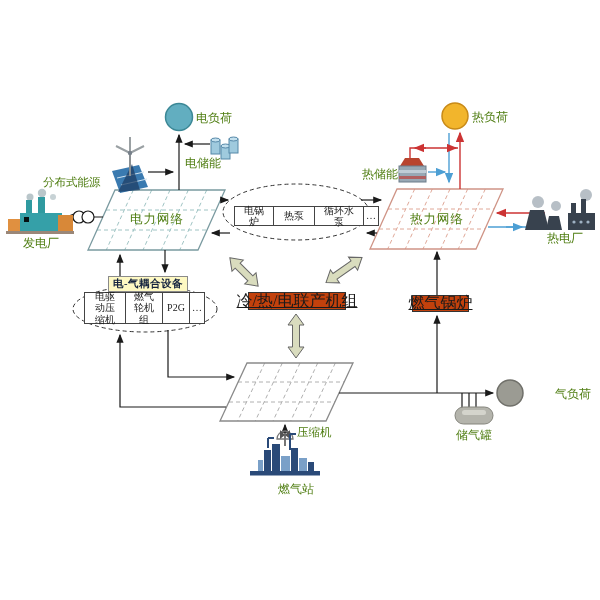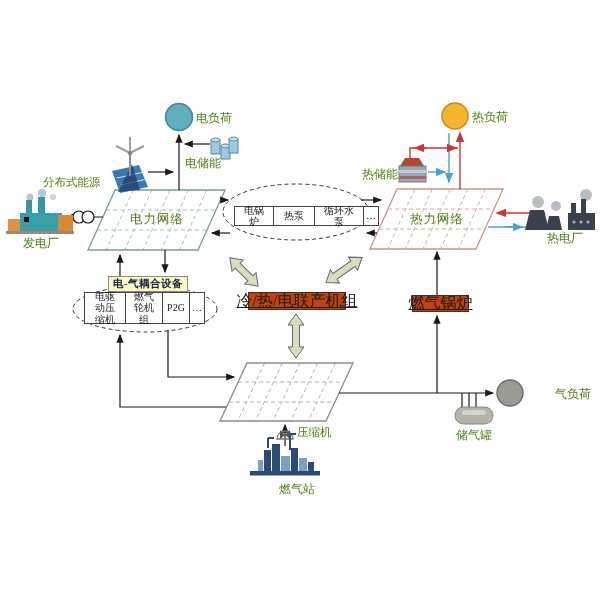--- a/index.html
+++ b/index.html
@@ -231,21 +231,21 @@
   <div class="lbl center" style="left:14px;top:235px;width:54px;">发电厂</div>
   <div class="lbl" style="left:43px;top:164px;font-size:11.5px;margin-top:11px;">分布式能源</div>
   <div class="lbl" style="left:196px;top:110px;">电负荷</div>
   <div class="lbl" style="left:185px;top:155px;">电储能</div>
   <div class="lbl center netlbl" style="left:117px;top:211px;width:80px;">电力网络</div>
   <div class="lbl" style="left:472px;top:109px;">热负荷</div>
   <div class="lbl" style="left:362px;top:166px;">热储能</div>
   <div class="lbl center netlbl" style="left:397px;top:211px;width:80px;">热力网络</div>
   <div class="lbl center" style="left:536px;top:230px;width:58px;">热电厂</div>
   <div class="lbl" style="left:297px;top:425px;font-size:11.5px;">压缩机</div>
-  <div class="lbl center" style="left:255px;top:481px;width:60px;text-align:right;">燃气站</div>
+  <div class="lbl center" style="left:266px;top:481px;width:60px;">燃气站</div>
   <div class="lbl center" style="left:444px;top:427px;width:60px;">储气罐</div>
   <div class="lbl" style="left:527px;top:386px;margin-left:28px;">气负荷</div>
 
   <div class="box" style="left:248px;top:292px;width:96px;height:16px;">冷/热/电联产机组</div>
   <div class="box" style="left:412px;top:295px;width:55px;height:15px;">燃气锅炉</div>
 
   <div class="cellrow" style="left:234px;top:206px;">
     <div class="cell" style="width:40px;height:20px;">电锅炉</div>
     <div class="cell" style="width:42px;height:20px;">热泵</div>
     <div class="cell" style="width:50px;height:20px;">循环水泵</div>

